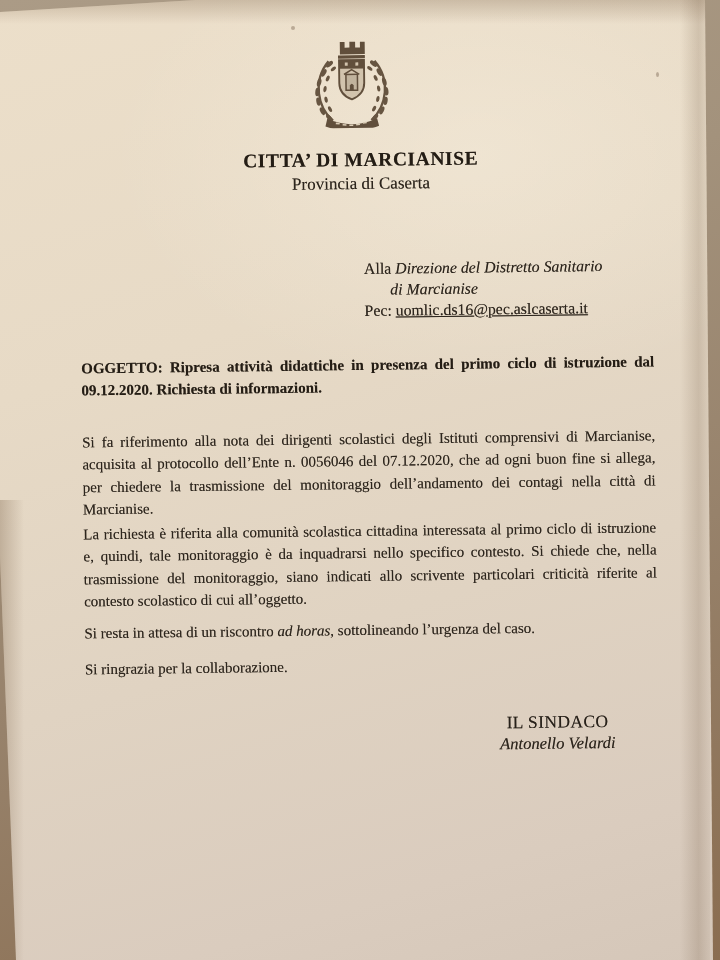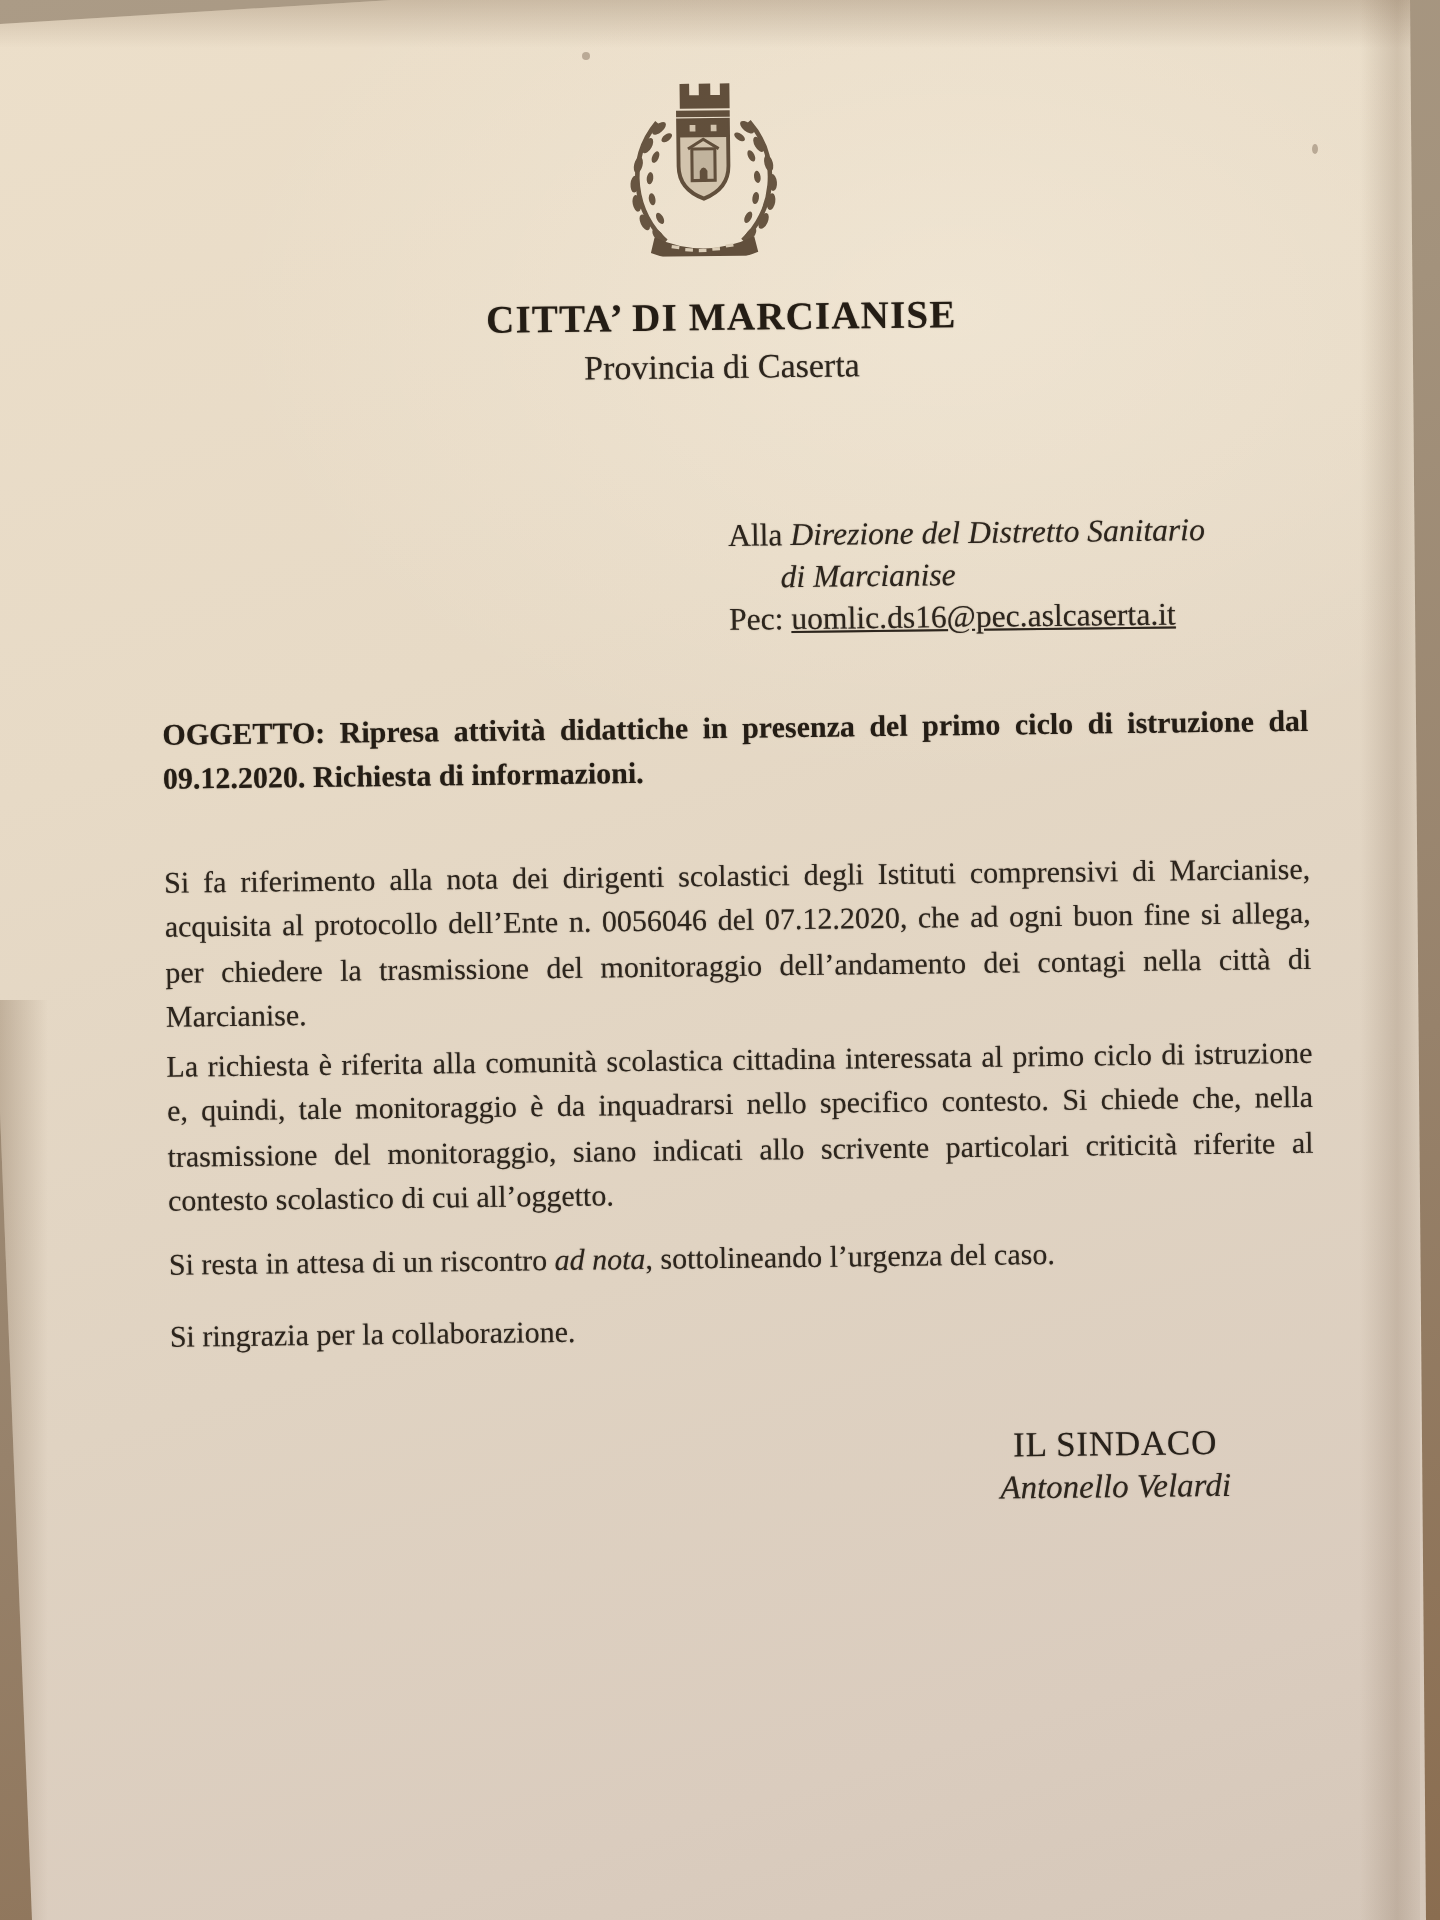--- a/index.html
+++ b/index.html
@@ -112,21 +112,21 @@
       <div class="ind"><i>di Marcianise</i></div>
       <div><span>Pec: </span><span class="pec-link">uomlic.ds16@pec.aslcaserta.it</span></div>
     </div>
 
     <p class="bodytext subject">OGGETTO: Ripresa attività didattiche in presenza del primo ciclo di istruzione dal 09.12.2020. Richiesta di informazioni.</p>
 
     <p class="bodytext p1">Si fa riferimento alla nota dei dirigenti scolastici degli Istituti comprensivi di Marcianise, acquisita al protocollo dell’Ente n. 0056046 del 07.12.2020, che ad ogni buon fine si allega, per chiedere la trasmissione del monitoraggio dell’andamento dei contagi nella città di Marcianise.</p>
 
     <p class="bodytext p2">La richiesta è riferita alla comunità scolastica cittadina interessata al primo ciclo di istruzione e, quindi, tale monitoraggio è da inquadrarsi nello specifico contesto. Si chiede che, nella trasmissione del monitoraggio, siano indicati allo scrivente particolari criticità riferite al contesto scolastico di cui all’oggetto.</p>
 
-    <p class="bodytext p3"><span>Si resta in attesa di un riscontro </span><i>ad nota</i><span>, sottolineando l’urgenza del caso.</span></p>
+    <p class="bodytext p3"><span>Si resta in attesa di un riscontro </span><i>ad horas</i><span>, sottolineando l’urgenza del caso.</span></p>
 
     <p class="bodytext p4">Si ringrazia per la collaborazione.</p>
 
     <div class="sig">
       <div class="sig-role">IL SINDACO</div>
       <div class="sig-name">Antonello Velardi</div>
     </div>
 
   </div>
 </div>

